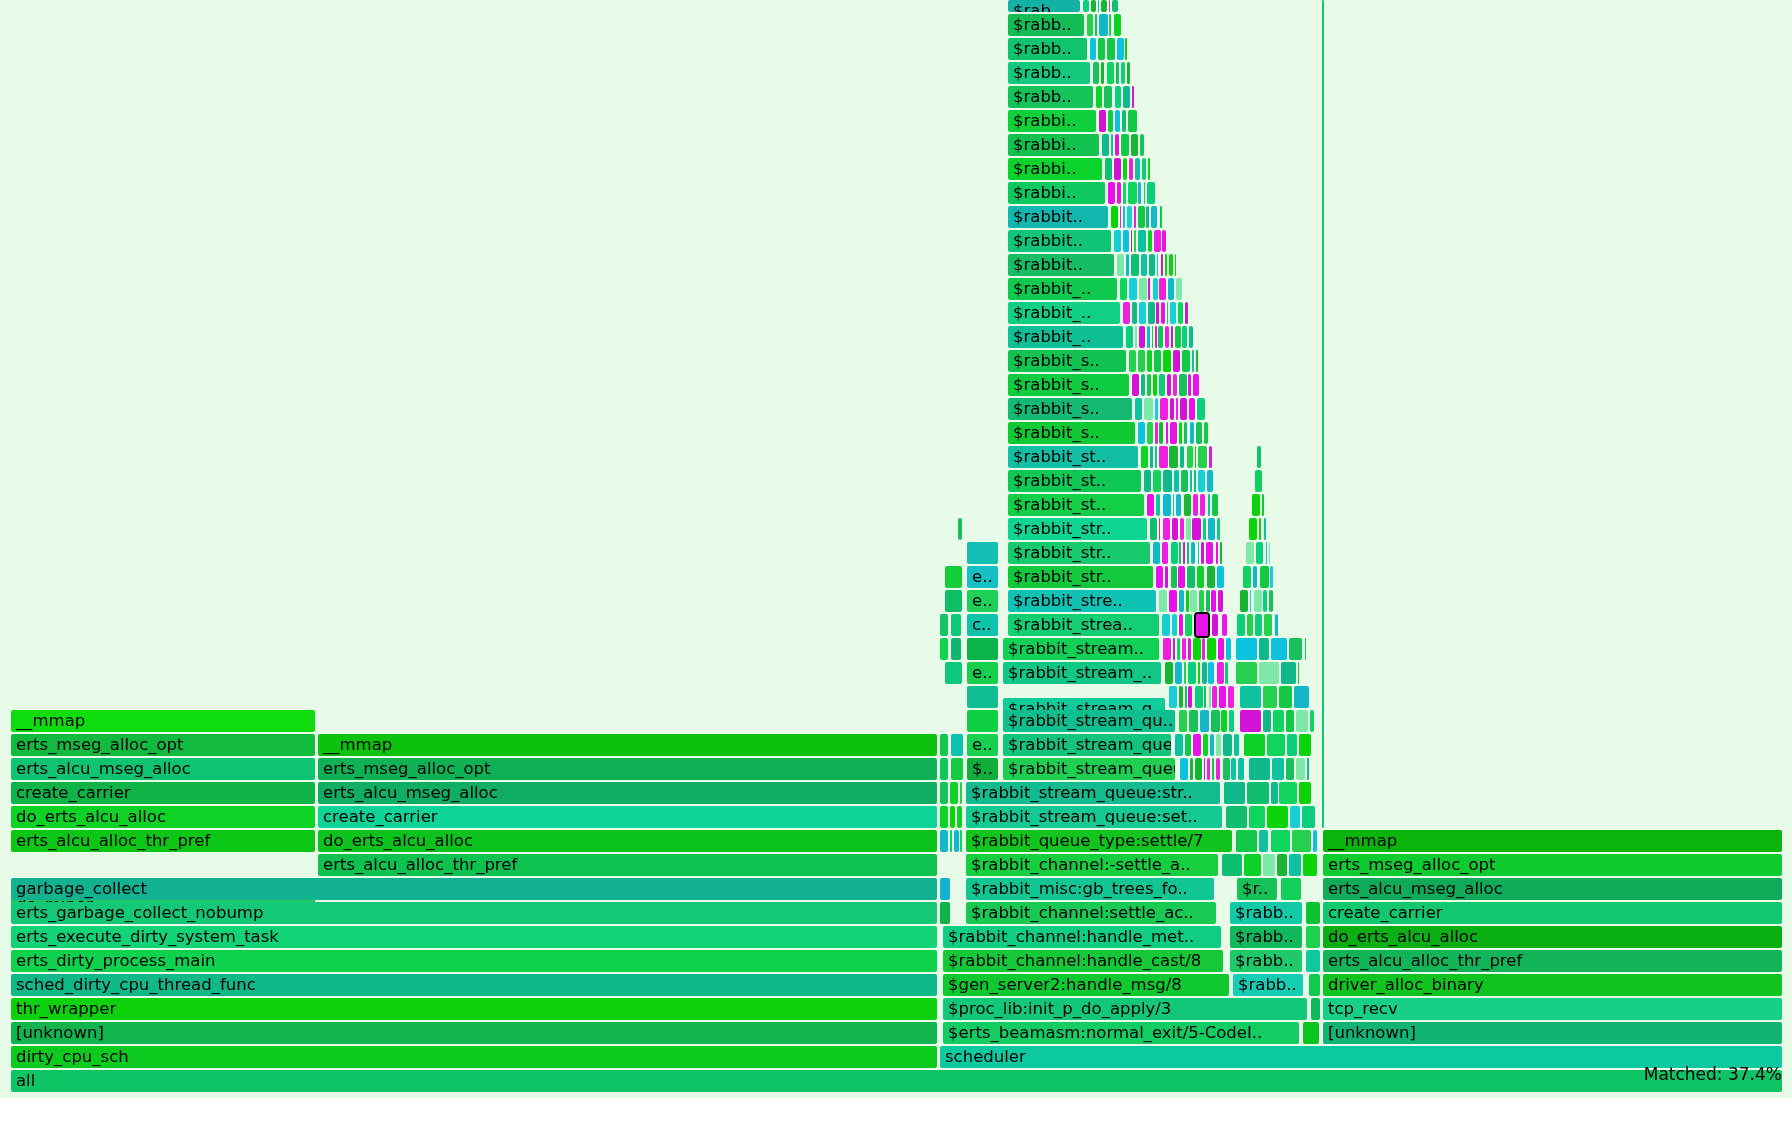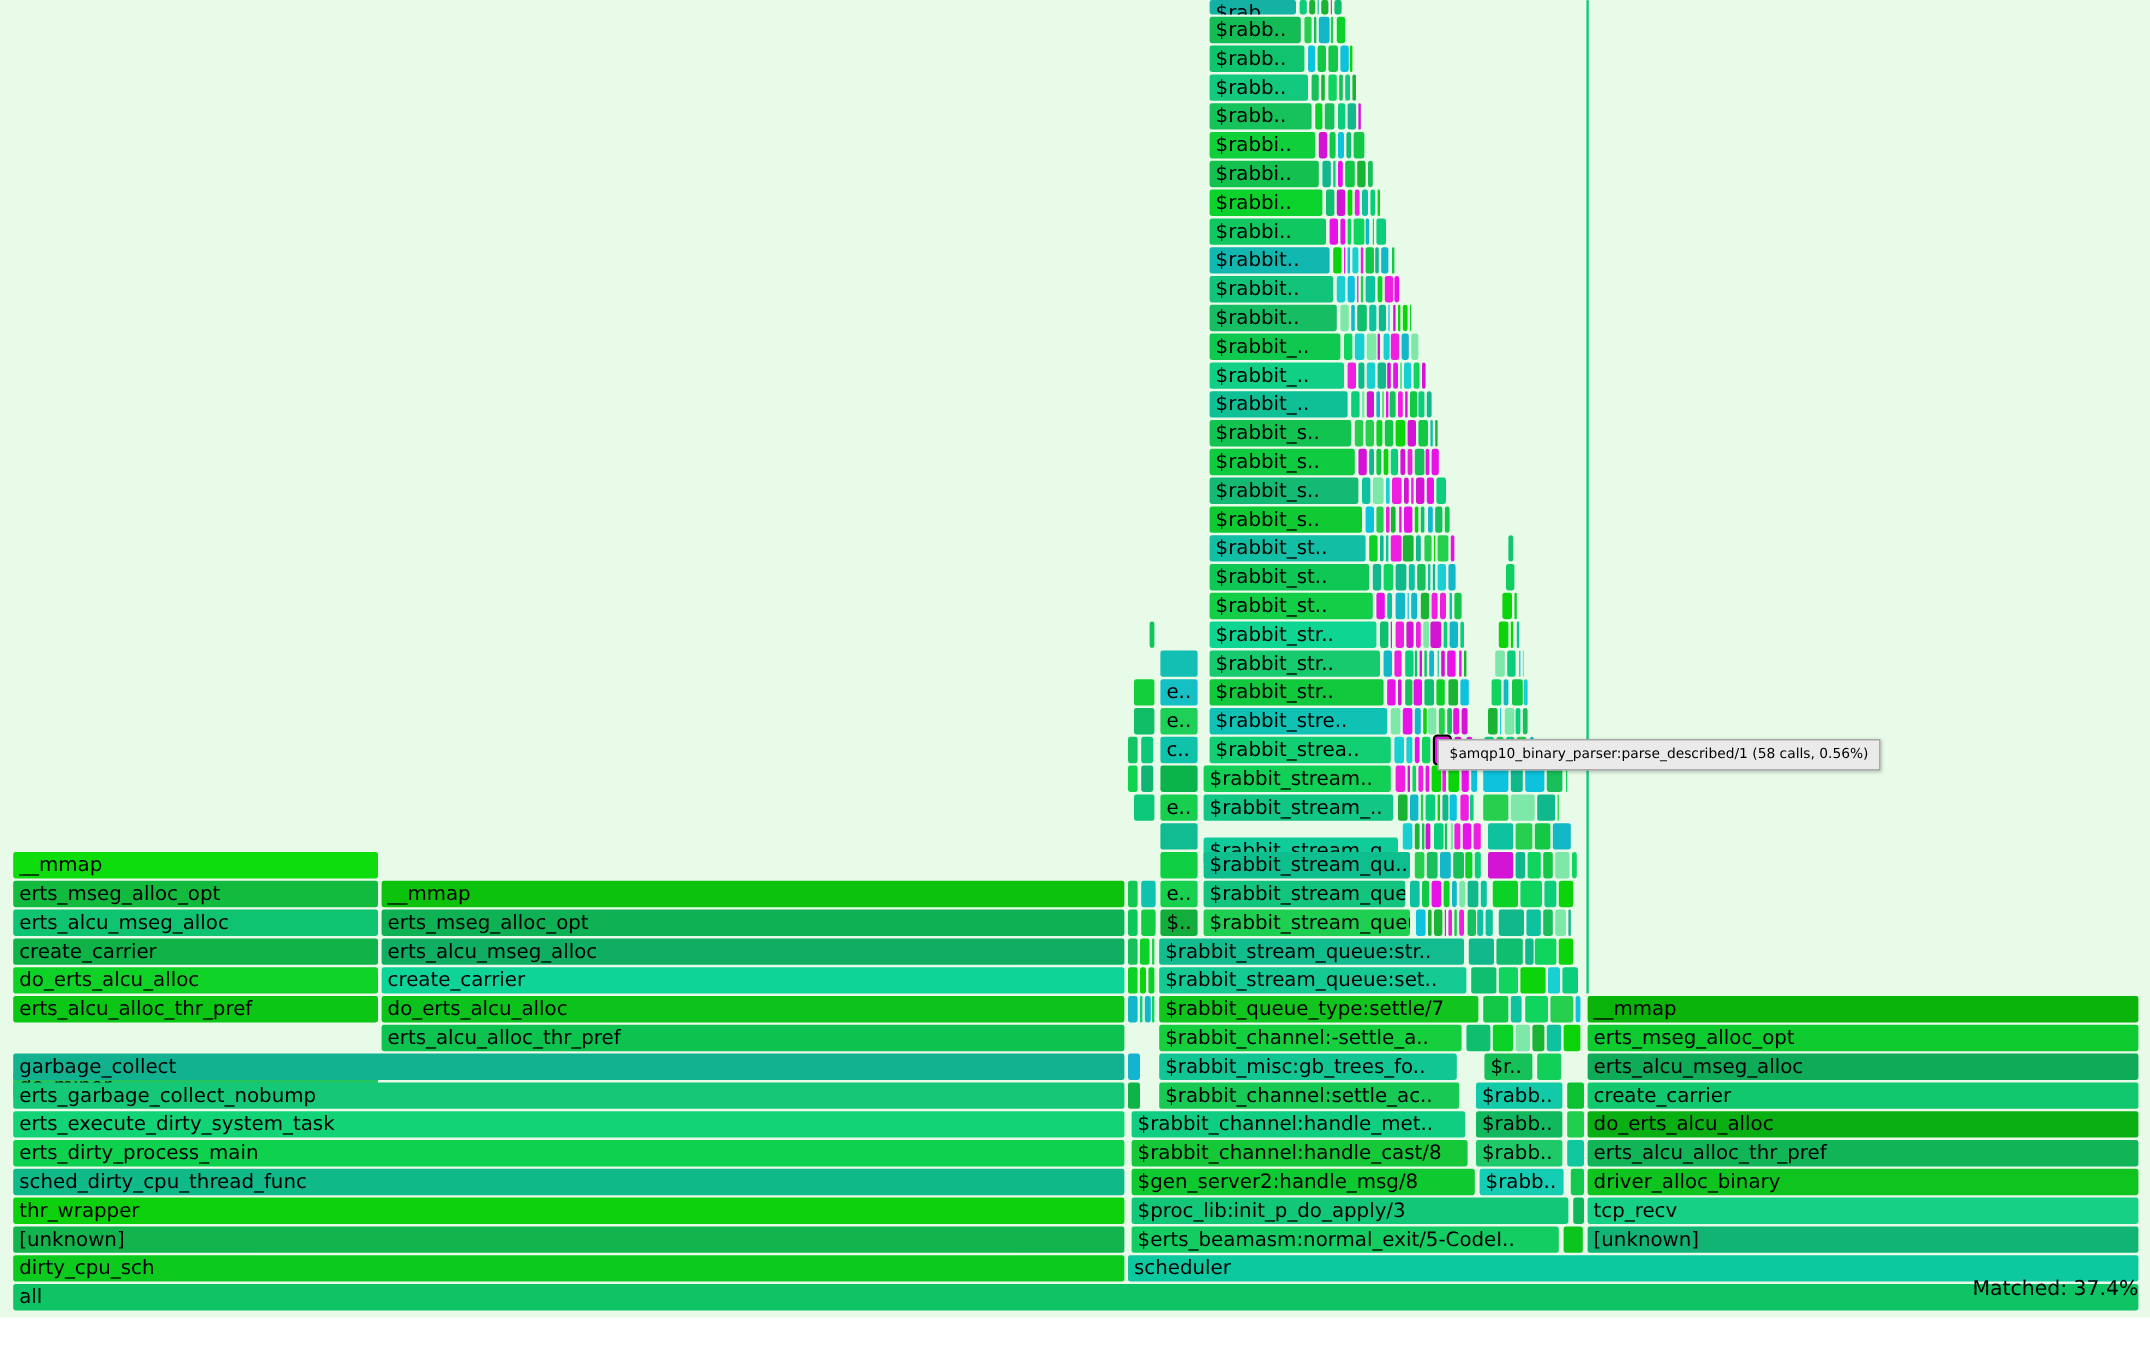--- a/index.html
+++ b/index.html
@@ -504,17 +504,16 @@
       <div class="frame lbl" style="left: 1323px; top: 998px; width: 459px; height: 22px; background: rgb(22, 208, 134);">tcp_recv</div>
       <div class="frame lbl" style="left: 11px; top: 1022px; width: 926px; height: 22px; background: rgb(18, 180, 78);">[unknown]</div>
       <div class="frame lbl" style="left: 943px; top: 1022px; width: 356px; height: 22px; background: rgb(20, 205, 98);">$erts_beamasm:normal_exit/5-CodeI..</div>
       <div class="frame" style="left: 1303px; top: 1022px; width: 16px; height: 22px; background: rgb(12, 196, 30);"></div>
       <div class="frame lbl" style="left: 1323px; top: 1022px; width: 459px; height: 22px; background: rgb(18, 180, 118);">[unknown]</div>
       <div class="frame lbl" style="left: 11px; top: 1046px; width: 926px; height: 22px; background: rgb(12, 202, 30);">dirty_cpu_sch</div>
       <div class="frame lbl" style="left: 940px; top: 1046px; width: 842px; height: 22px; background: rgb(12, 201, 160);">scheduler</div>
       <div class="frame lbl" style="left: 11px; top: 1070px; width: 1771px; height: 22px; background: rgb(15, 196, 100);">all</div>
       <div class="frame" style="left: 1322px; top: 0px; width: 2px; height: 828px; background: rgb(20, 200, 120);"></div>
     </div>
-  <div class="tooltip" style="left: 1198px; top: 616px;">$amqp10_binary_parser:parse_described/1 (58 calls, 0.56%)</div>
   <div class="statusbar">
     <div class="status-right">Matched: 37.4%</div>
   </div>
 </div>
 
 </body></html>

